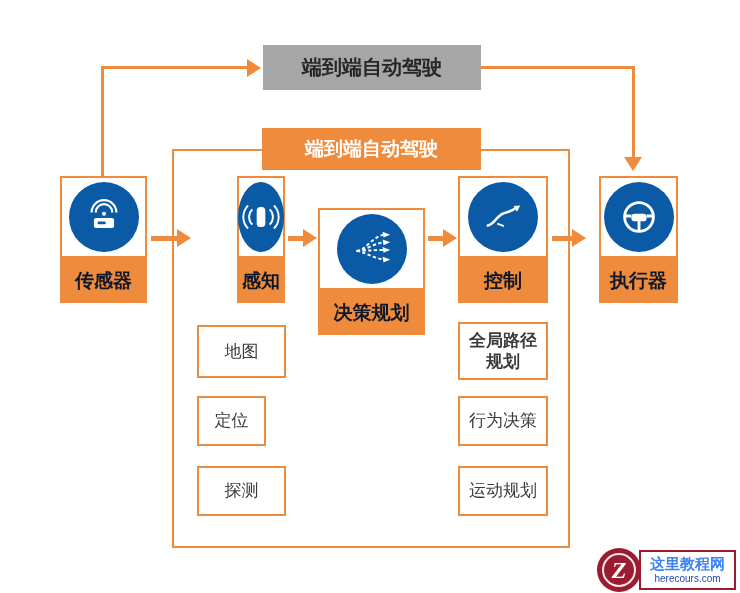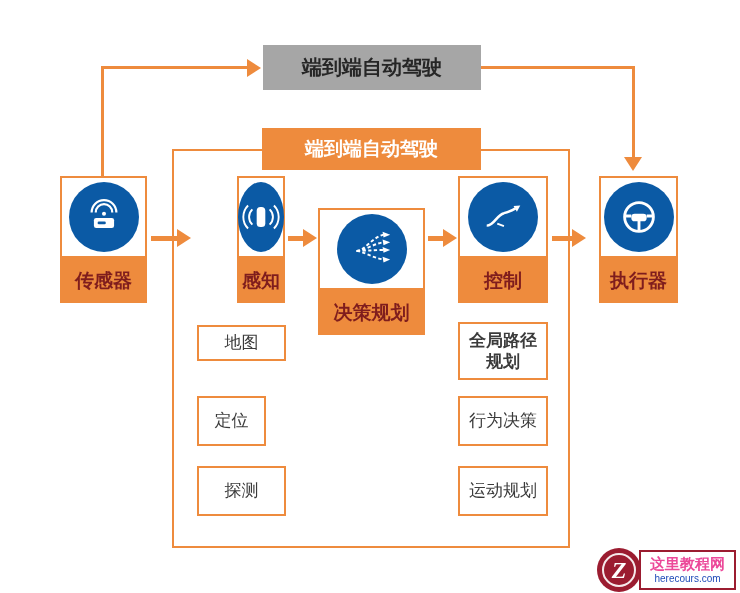--- a/index.html
+++ b/index.html
@@ -45,21 +45,21 @@
   .stage { z-index: 2; }
   .stage-icon-box {
     background: #ffffff;
     border: 2px solid #ee8b3d;
     display: flex; align-items: center; justify-content: center;
     width: 100%;
     height: 82px;
   }
   .stage-label {
     background: #ee8b3d;
-    color: #7f1d1d;
+    color: #0f172a;
     font-weight: bold;
     font-size: 19px;
     width: 100%;
     height: 45px;
     display: flex; align-items: center; justify-content: center;
   }
   .blue-circle {
     width: 70px; height: 70px;
     border-radius: 50%;
     background: #0b5aa5;
@@ -100,21 +100,21 @@
   
   .wm-box {
     position: absolute;
     left: 42px; top: 2px;
     width: 97px; height: 40px;
     background: #ffffff;
     border: 2px solid #9b1c30;
     display: flex; flex-direction: column;
     align-items: center; justify-content: center;
   }
-  .wm-title { color: #ec4899; font-weight: bold; font-size: 15px; line-height: 1.1; }
+  .wm-title { color: #3b82f6; font-weight: bold; font-size: 15px; line-height: 1.1; }
   .wm-url { color: #1f4bb8; font-size: 10px; line-height: 1.1; }
   .wm-seal {
     position: absolute;
     left: 0; top: 0;
     width: 44px; height: 44px;
     border-radius: 50%;
     background: #9b1c30;
     display: flex; align-items: center; justify-content: center;
     z-index: 2;
   }
@@ -246,21 +246,21 @@
 
   <div class="abs flow-tail" style="left:288px; top:236px; width:15px;"></div>
   <div class="abs arrow-right-head" style="left:303px; top:229px;"></div>
 
   <div class="abs flow-tail" style="left:428px; top:236px; width:15px;"></div>
   <div class="abs arrow-right-head" style="left:443px; top:229px;"></div>
 
   <div class="abs flow-tail" style="left:552px; top:236px; width:20px;"></div>
   <div class="abs arrow-right-head" style="left:572px; top:229px;"></div>
 
-  <div class="abs sub-box" style="left:197px; top:325px; width:89px; height:36px;">
+  <div class="abs sub-box" style="left:197px; top:325px; width:89px; height:53px;">
     <span>地图</span>
   </div>
   <div class="abs sub-box" style="left:197px; top:396px; width:69px; height:50px;">
     <span>定位</span>
   </div>
   <div class="abs sub-box" style="left:197px; top:466px; width:89px; height:50px;">
     <span>探测</span>
   </div>
 
   <div class="abs sub-box" style="left:458px; top:322px; width:90px; height:58px;font-weight:bold;">

